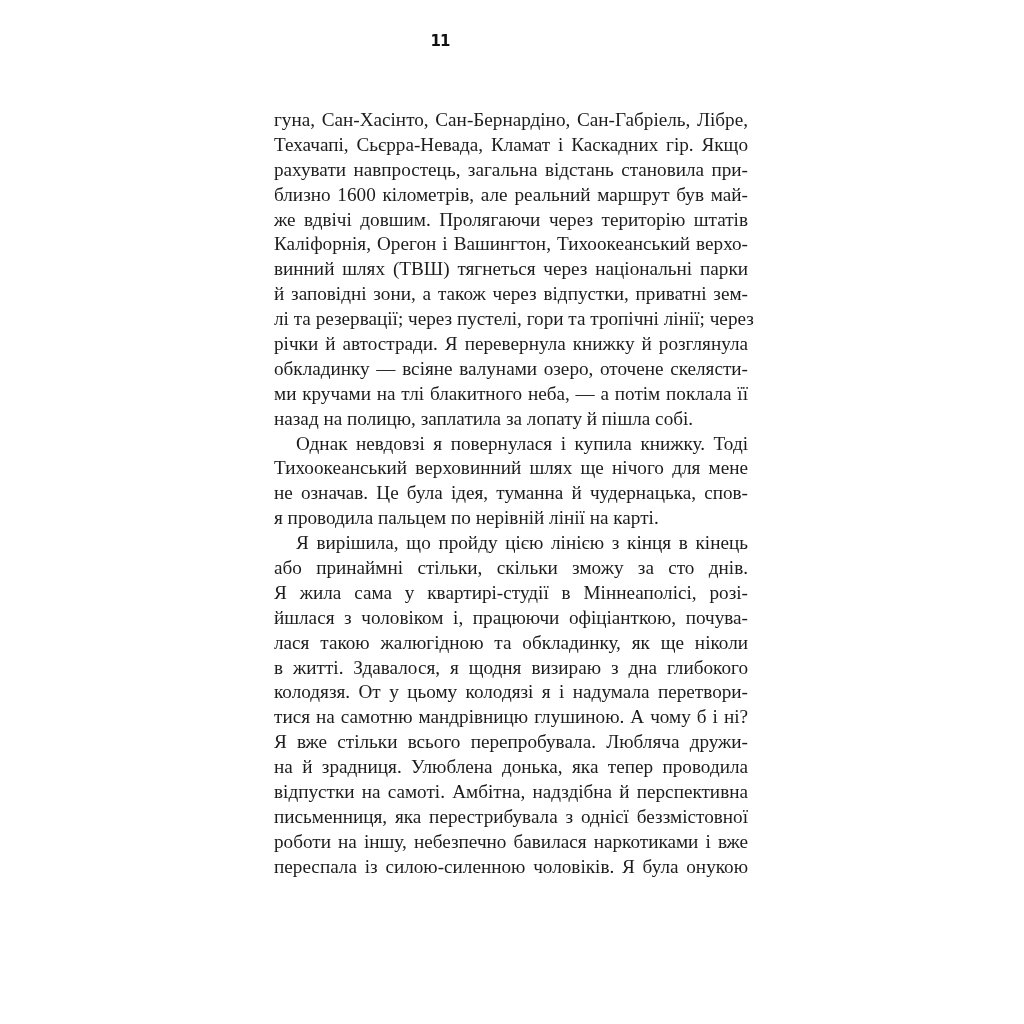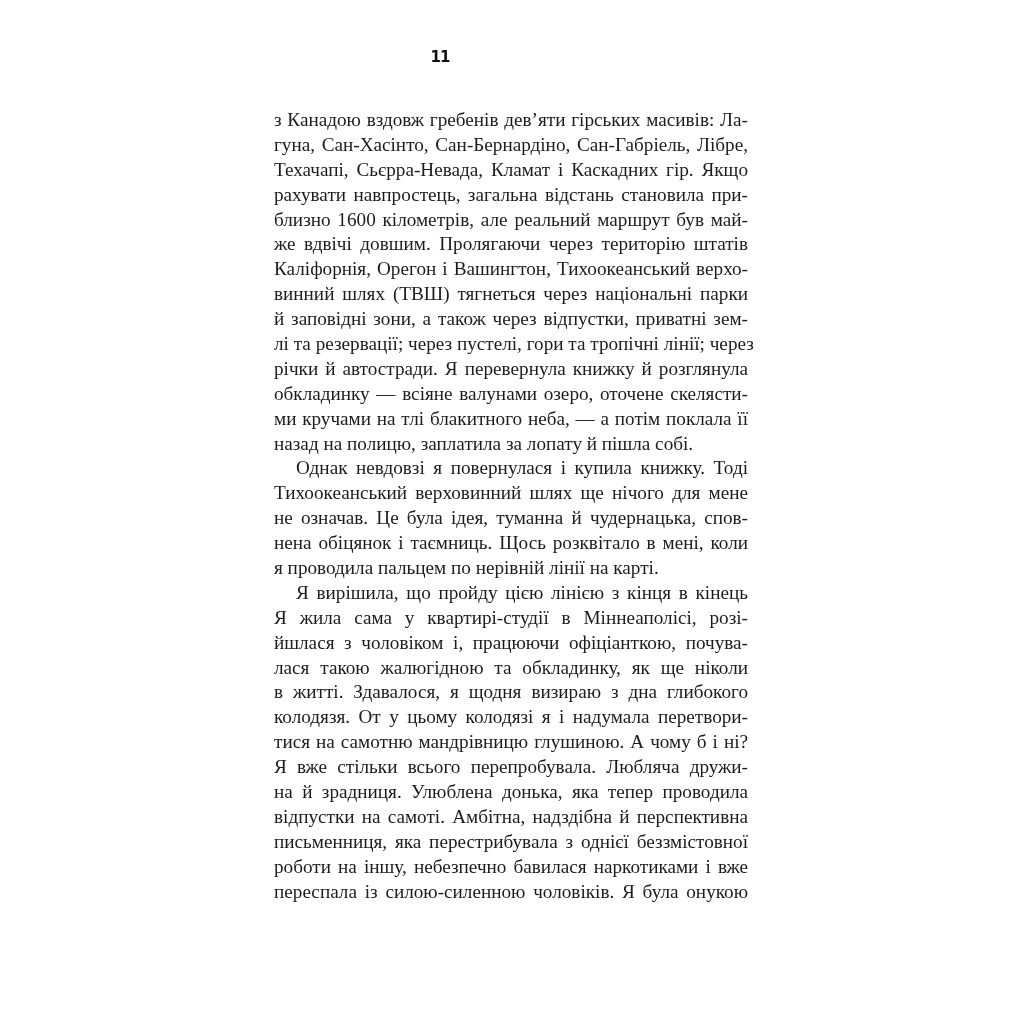--- a/index.html
+++ b/index.html
@@ -8,21 +8,21 @@
       background: #ffffff;
     }
     body {
       width: 1024px;
       height: 1024px;
       position: relative;
       overflow: hidden;
     }
     .page-number {
       position: absolute;
-      top: 48px;
+      top: 32px;
       left: 0;
       width: 880px;
       text-align: center;
       font-family: "DejaVu Sans", sans-serif;
       font-size: 15px;
       font-weight: bold;
       color: #111111;
       letter-spacing: -1px;
     }
     .text-block {
@@ -50,46 +50,45 @@
     }
   </style>
 </head>
 <body>
 
 <div class="page-number">11</div>
 
 <div class="text-block">
 
   <div>
-    <span class="line">з Канадою вздовж гребенів дев’яти гірських масивів: Ла-</span>
     <span class="line">гуна, Сан-Хасінто, Сан-Бернардіно, Сан-Габріель, Лібре,</span>
     <span class="line">Техачапі, Сьєрра-Невада, Кламат і Каскадних гір. Якщо</span>
     <span class="line">рахувати навпростець, загальна відстань становила при-</span>
     <span class="line">близно 1600 кілометрів, але реальний маршрут був май-</span>
     <span class="line">же вдвічі довшим. Пролягаючи через територію штатів</span>
     <span class="line">Каліфорнія, Орегон і Вашингтон, Тихоокеанський верхо-</span>
     <span class="line">винний шлях (ТВШ) тягнеться через національні парки</span>
     <span class="line">й заповідні зони, а також через відпустки, приватні зем-</span>
     <span class="line">лі та резервації; через пустелі, гори та тропічні лінії; через</span>
     <span class="line">річки й автостради. Я перевернула книжку й розглянула</span>
     <span class="line">обкладинку — всіяне валунами озеро, оточене скелясти-</span>
     <span class="line">ми кручами на тлі блакитного неба, — а потім поклала її</span>
     <span class="line last">назад на полицю, заплатила за лопату й пішла собі.</span>
   </div>
 
   <div>
     <span class="line indent">Однак невдовзі я повернулася і купила книжку. Тоді</span>
     <span class="line">Тихоокеанський верховинний шлях ще нічого для мене</span>
     <span class="line">не означав. Це була ідея, туманна й чудернацька, спов-</span>
-    <span class="line">нена обіцянок і таємниць. Щось розквітало в мені, коли</span>
     <span class="line last">я проводила пальцем по нерівній лінії на карті.</span>
   </div>
 
   <div>
     <span class="line indent">Я вирішила, що пройду цією лінією з кінця в кінець</span>
+    <span class="line">або принаймні стільки, скільки зможу за сто днів.</span>
     <span class="line">Я жила сама у квартирі-студії в Міннеаполісі, розі-</span>
     <span class="line">йшлася з чоловіком і, працюючи офіціанткою, почува-</span>
     <span class="line">лася такою жалюгідною та обкладинку, як ще ніколи</span>
     <span class="line">в житті. Здавалося, я щодня визираю з дна глибокого</span>
     <span class="line">колодязя. От у цьому колодязі я і надумала перетвори-</span>
     <span class="line">тися на самотню мандрівницю глушиною. А чому б і ні?</span>
     <span class="line">Я вже стільки всього перепробувала. Любляча дружи-</span>
     <span class="line">на й зрадниця. Улюблена донька, яка тепер проводила</span>
     <span class="line">відпустки на самоті. Амбітна, надздібна й перспективна</span>
     <span class="line">письменниця, яка перестрибувала з однієї беззмістовної</span>

